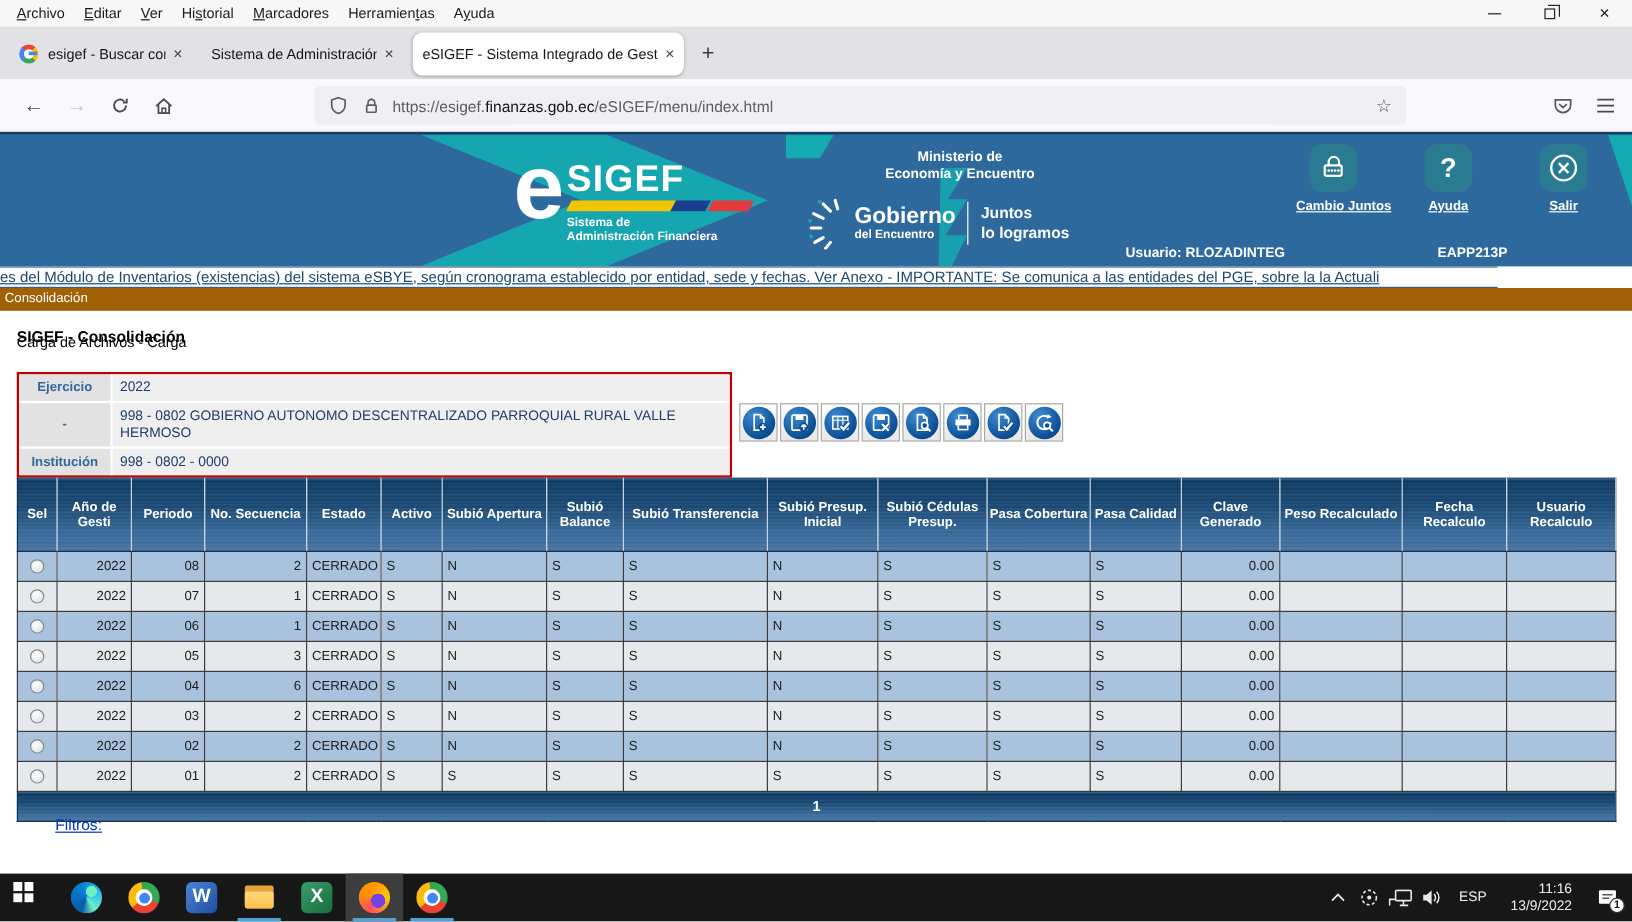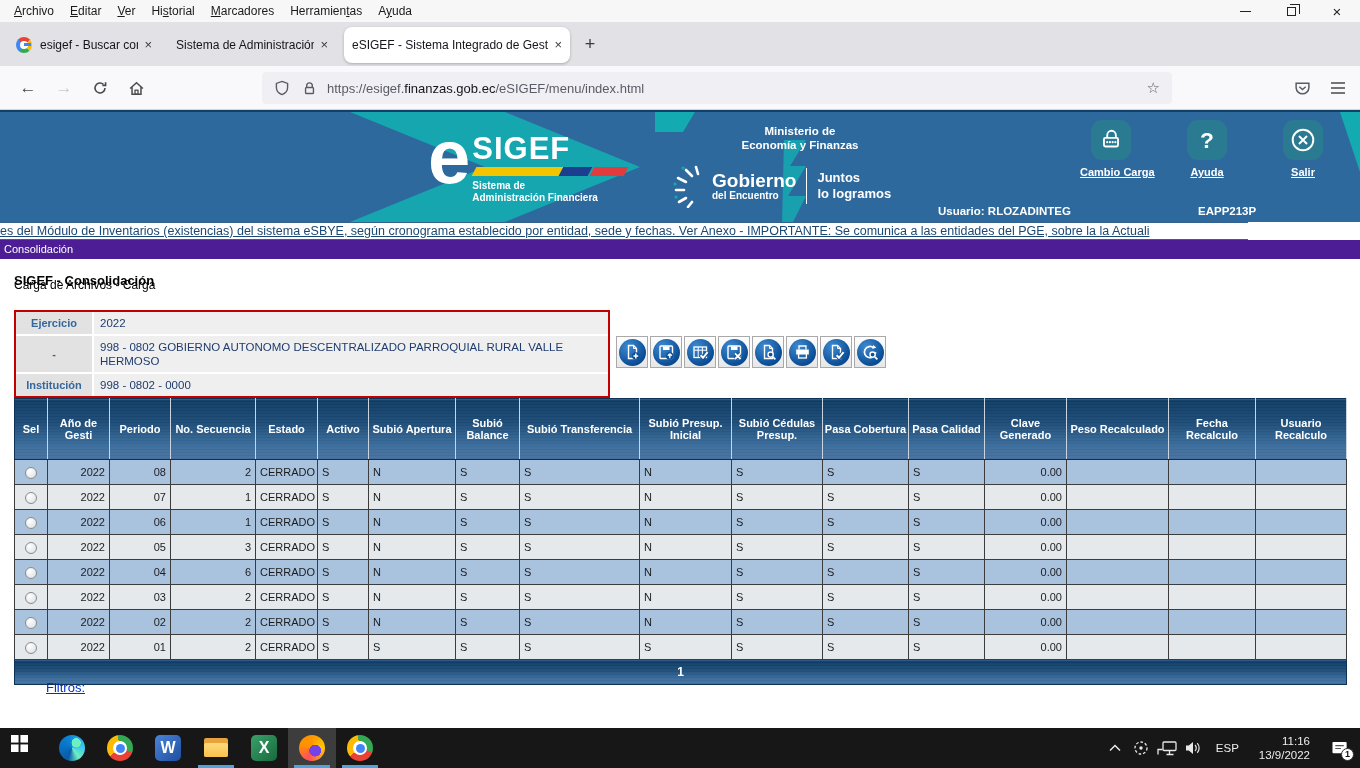--- a/index.html
+++ b/index.html
@@ -65,21 +65,21 @@
   .gob-slogan { font-size:13px; font-weight:bold; line-height:16px; }
 
   .hdr-actions { position:absolute; left:1080px; top:8px; display:flex; gap:34px; }
   .hdr-action { width:62px; text-align:center; }
   .hdr-action .btn-sq { width:40px; height:40px; margin:0 auto; border-radius:11px; background:#2a7b91; display:flex; align-items:center; justify-content:center; }
   .hdr-action .btn-sq svg { width:26px; height:26px; }
   .hdr-action .lbl { margin-top:6px; color:#fff; font-size:11px; font-weight:bold; text-decoration:underline; white-space:nowrap; }
   .hdr-user { position:absolute; top:93px; color:#fff; font-size:11.5px; font-weight:bold; }
 
   .marquee { position:absolute; left:0; top:112px; width:1248px; height:18px; background:#fff; border-top:1px solid #35618e; border-bottom:1px solid #35618e; overflow:hidden; white-space:nowrap; font-size:12.5px; color:#1b4872; text-decoration:underline; line-height:16px; }
-  .breadcrumb-bar { position:absolute; left:0; top:130px; width:1360px; height:19px; background:#4c1d95; color:#fff; font-size:11px; line-height:19px; padding-left:4px; }
+  .breadcrumb-bar { position:absolute; left:0; top:130px; width:1360px; height:19px; background:#a16207; color:#fff; font-size:11px; line-height:19px; padding-left:4px; }
 
   .pg-title { position:absolute; left:14px; top:163px; font-size:13px; font-weight:bold; color:#000; }
   .pg-subtitle { position:absolute; left:14px; top:168px; font-size:12px; color:#000; }
 
   .param-box { position:absolute; left:14px; top:200px; width:596px; border:2px solid #c30000; background:#fff; }
   .param-row { display:flex; border-bottom:2px solid #fff; }
   .param-row:last-child { border-bottom:none; }
   .param-label { width:78px; background:#e2e2e2; color:#35679c; font-weight:bold; font-size:11px; display:flex; align-items:center; justify-content:center; border-right:2px solid #fff; text-align:center; }
   .param-value { flex:1; background:#efefef; color:#1f3c6e; font-size:11.5px; padding:4px 6px; line-height:14px; display:flex; align-items:center; }
   .param-row.r1 .param-value, .param-row.r3 .param-value { min-height:22px; }
@@ -241,21 +241,21 @@
             <span class="f2"></span>
             <span class="f3"></span>
           </span>
         <span class="logo-tag" style="display:block;">Sistema de</span>
         <span class="logo-tag" style="display:block;">Administración Financiera</span>
       </span>
     </div>
 
     <div class="ministry">
       <div>Ministerio de</div>
-      <div>Economía y Finanzas</div>
+      <div>Economía y Encuentro</div>
     </div>
 
     <div class="gobierno">
       <svg class="gob-sun" viewBox="0 0 38 44">
         <g stroke="#fff" stroke-width="2.6" stroke-linecap="round">
           <path d="M20 12 L14 6"></path>
             <path d="M26 10 L24 3"></path>
             <path d="M14 18 L6 14"></path>
             <path d="M12 26 L4 26"></path>
             <path d="M14 34 L7 38"></path>
@@ -287,21 +287,21 @@
                 <rect x="5.5" y="10" width="13" height="8" rx="1.3"></rect>
               </g>
               <g fill="#fff">
                 <circle cx="8.5" cy="14" r="1"></circle>
                 <circle cx="11" cy="14" r="1"></circle>
                 <circle cx="13.5" cy="14" r="1"></circle>
                 <circle cx="16" cy="14" r="1"></circle>
               </g>
             </svg>
           </div>
-          <div class="lbl">Cambio Carga</div>
+          <div class="lbl">Cambio Juntos</div>
         </div>
         <div class="hdr-action">
           <div class="btn-sq">
             <svg viewBox="0 0 24 24">
               <text x="12" y="19" text-anchor="middle" font-size="21" font-weight="bold" fill="#fff" font-family="inherit">?</text>
             </svg>
           </div>
           <div class="lbl">Ayuda</div>
         </div>
         <div class="hdr-action">

